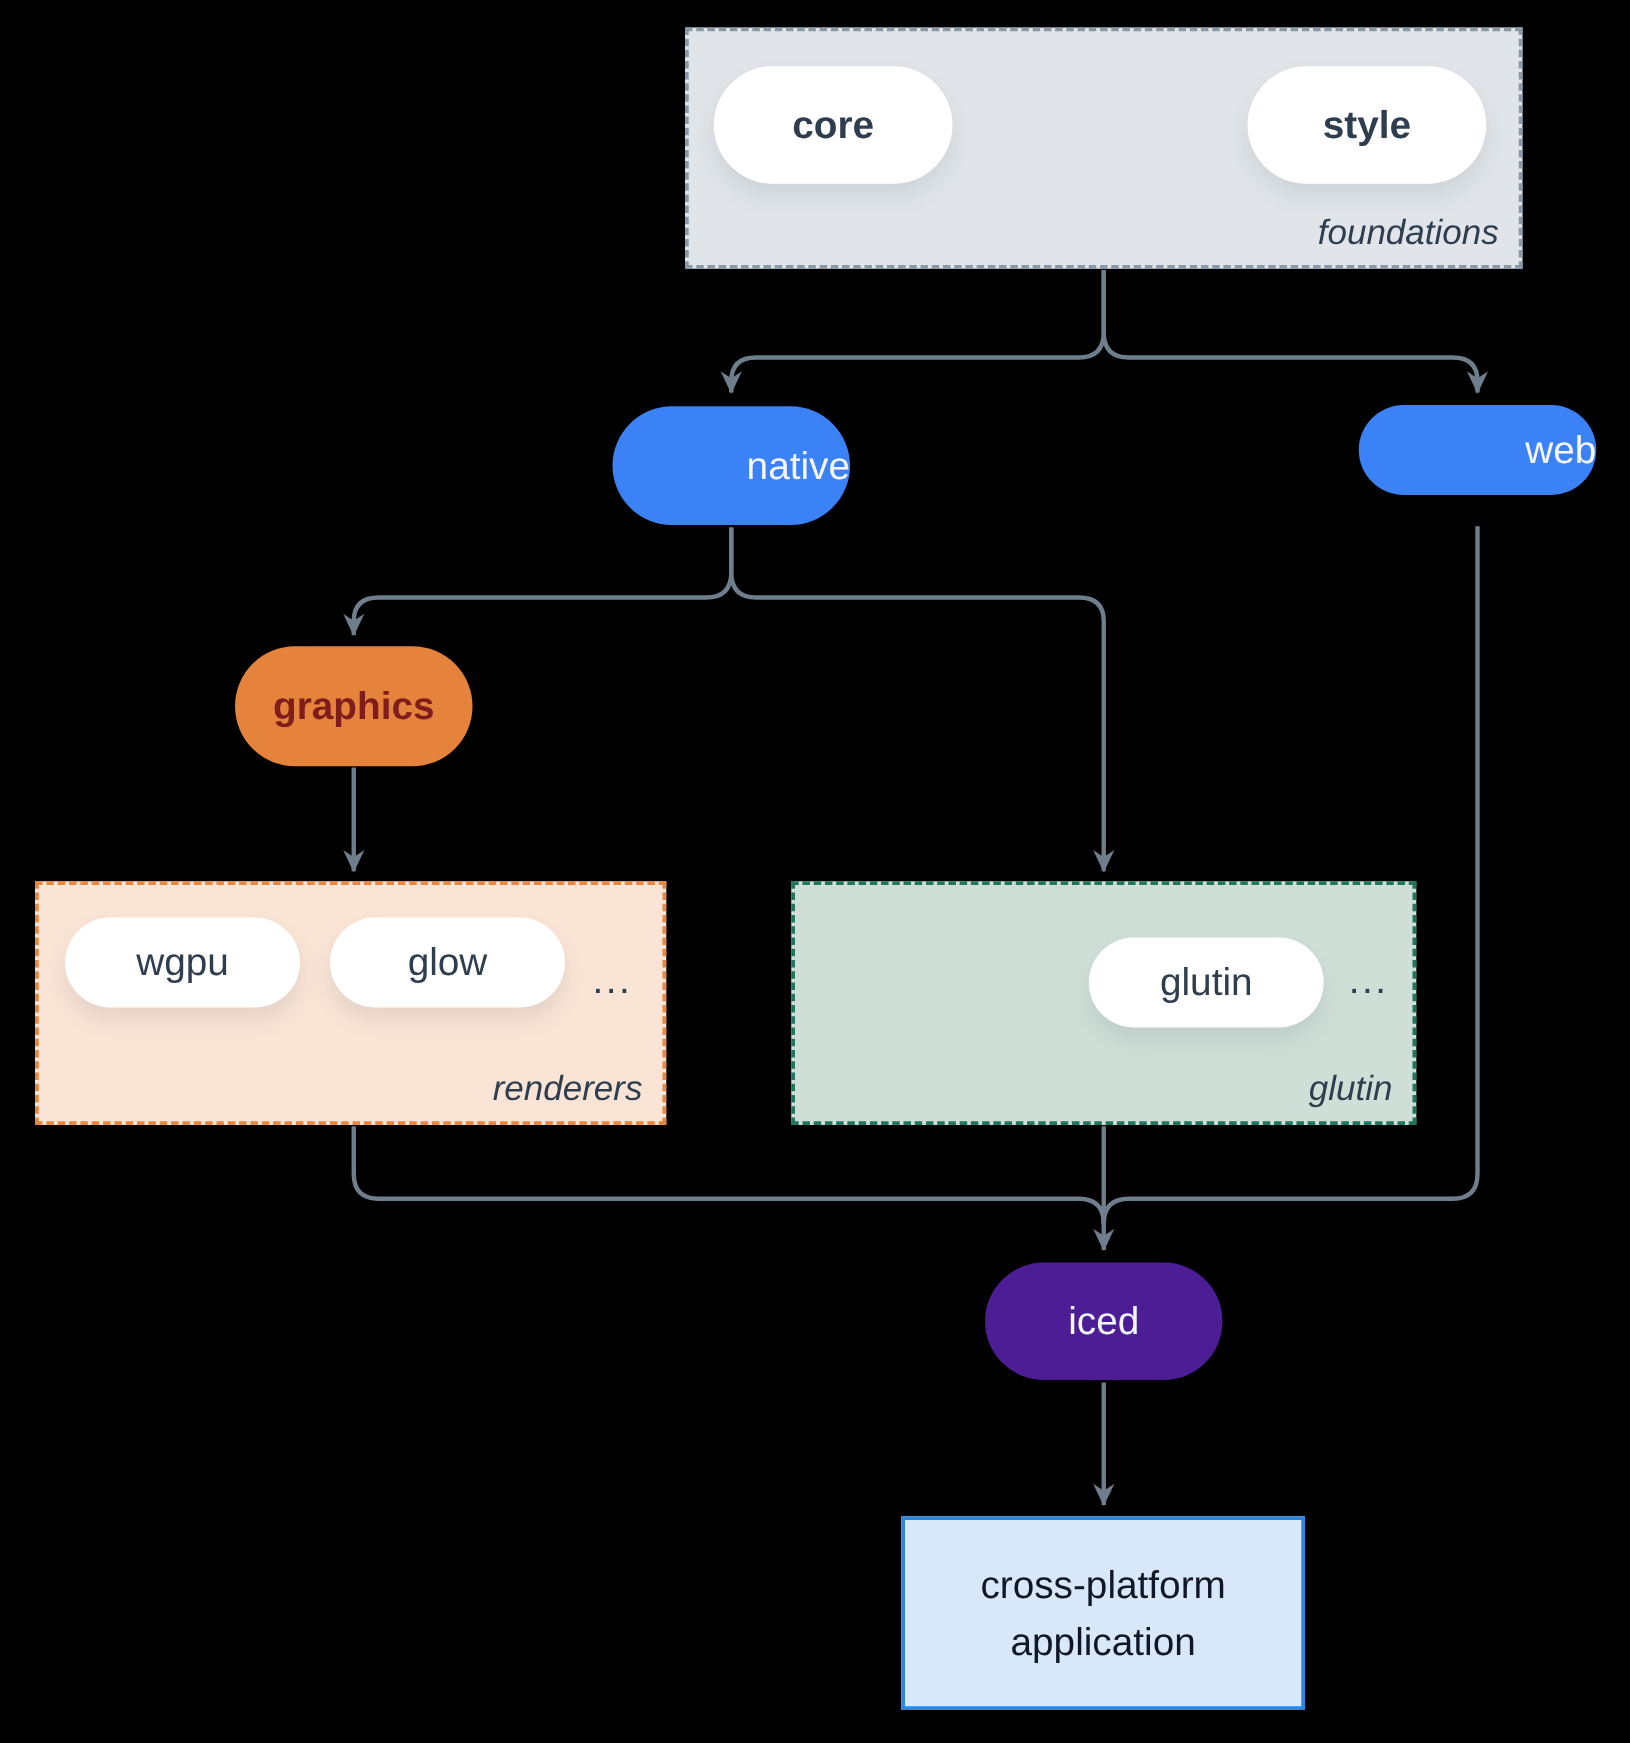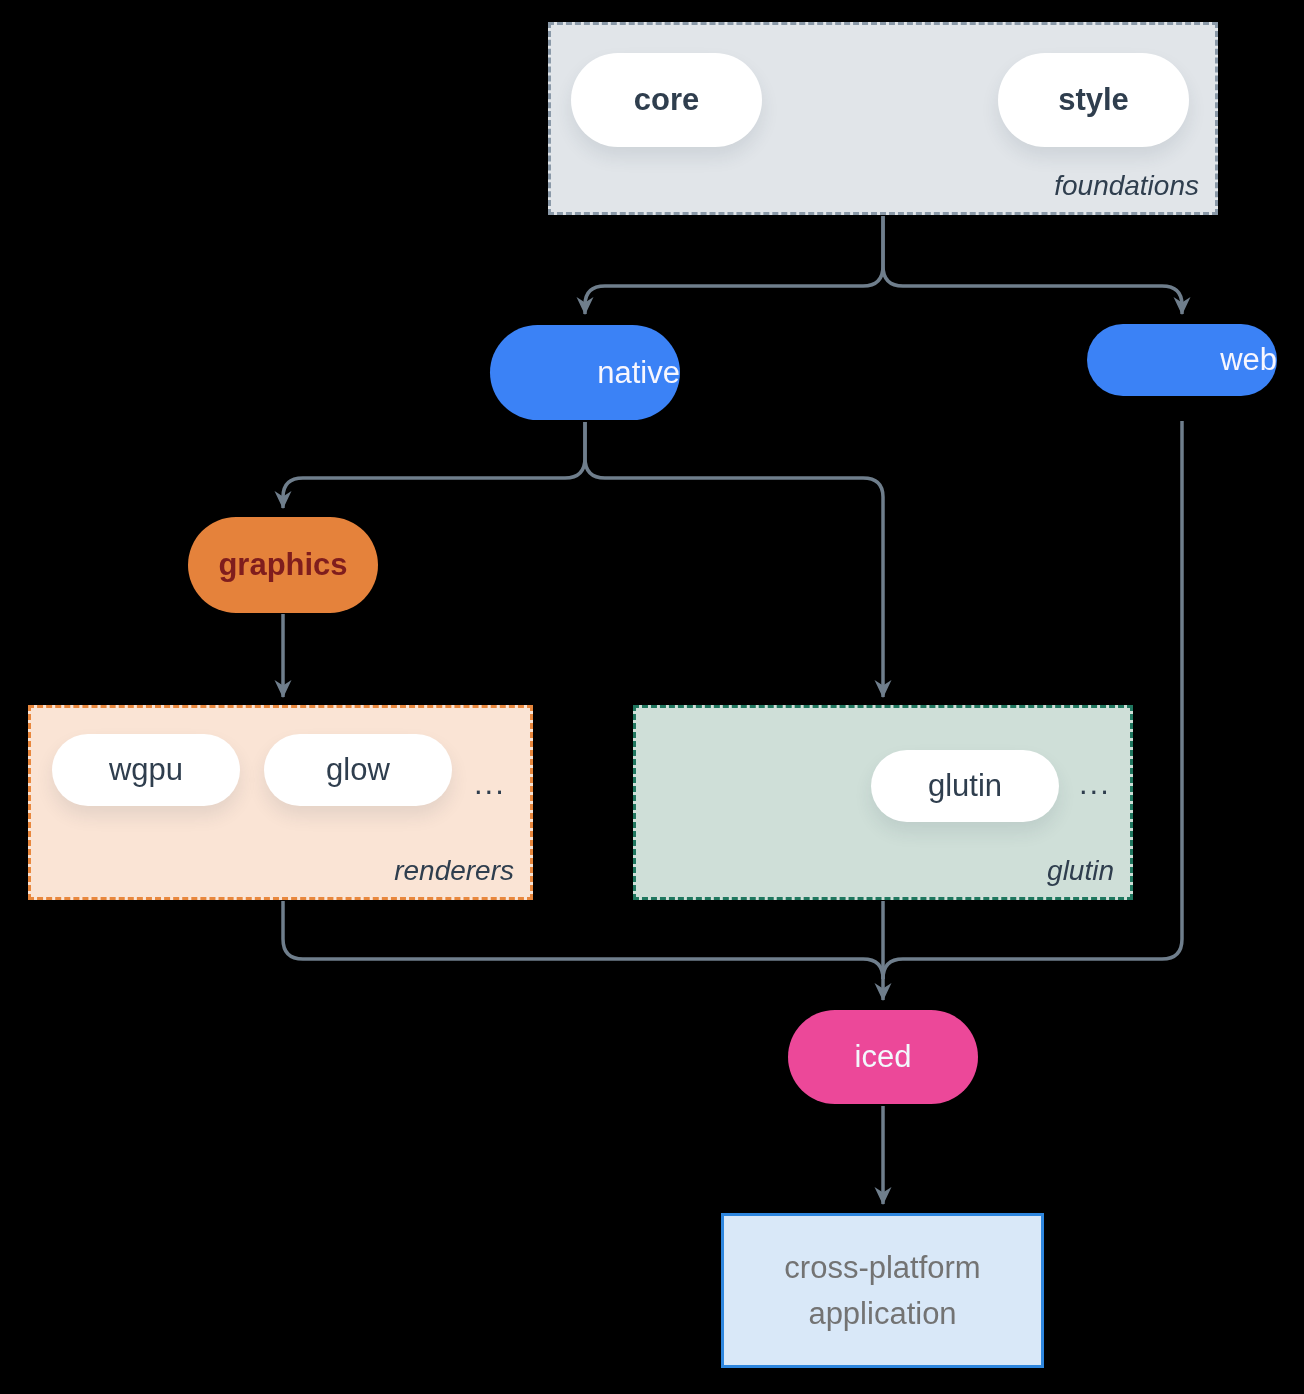--- a/index.html
+++ b/index.html
@@ -16,36 +16,36 @@
   .group-shells{left:633px;top:705px;width:500px;height:195px;
     background:#CFDFD8;border:3px dashed #20775F;}
   .group-label{position:absolute;right:16px;bottom:10px;font-size:28px;color:#2F3E4E;font-style:italic;}
   .pill{
     position:absolute;display:flex;align-items:center;justify-content:center;
     border-radius:48px;font-size:31px;
   }
   .pill.white{background:#fff;color:#2F3E4E;box-shadow:0 10px 18px rgba(40,60,80,0.10);}
   .pill.purple{background:#3b82f6;color:#F7F6FE;justify-content:flex-end;}
   .pill.orange{background:#E5823B;color:#7f1d1d;font-weight:bold;}
-  .pill.blue{background:#ec4899;color:#F2F8FD;}
+  .pill.blue{background:#4c1d95;color:#F2F8FD;}
   .ellipsis{
     position:absolute;font-size:31px;color:#2F3E4E;letter-spacing:2px;
   }
   .node-native{left:490px;top:325px;width:190px;height:95px;}
   .node-web{left:1087px;top:324px;width:190px;height:72px;}
   .node-graphics{left:188px;top:517px;width:190px;height:96px;}
   .node-iced{left:788px;top:1010px;width:190px;height:94px;}
   .g-pill{width:191px;height:94px;top:28px;font-weight:bold;}
   .r-pill{width:188px;height:72px;top:26px;}
   .app-box{
     position:absolute;left:721px;top:1213px;width:323px;height:155px;box-sizing:border-box;
     background:#D9E8F8;border:3px solid #2E86DE;
     display:flex;align-items:center;justify-content:center;text-align:center;
   }
-  .app-box .app-text{font-size:31px;line-height:46px;width:240px;color:#737373;}
+  .app-box .app-text{font-size:31px;line-height:46px;width:240px;color:#0f172a;}
 </style>
 </head>
 <body>
 
 <div class="canvas">
 
   <svg class="connectors" viewBox="0 0 1304 1394" xmlns="http://www.w3.org/2000/svg">
     <defs>
       <marker id="arrow" viewBox="0 0 24 24" markerWidth="24" markerHeight="24" refX="20" refY="12" orient="auto" markerUnits="userSpaceOnUse">
         <path d="M3,3.5 L21,12 L3,20.5 L8.5,12 Z" fill="#6F7E8C"></path>

